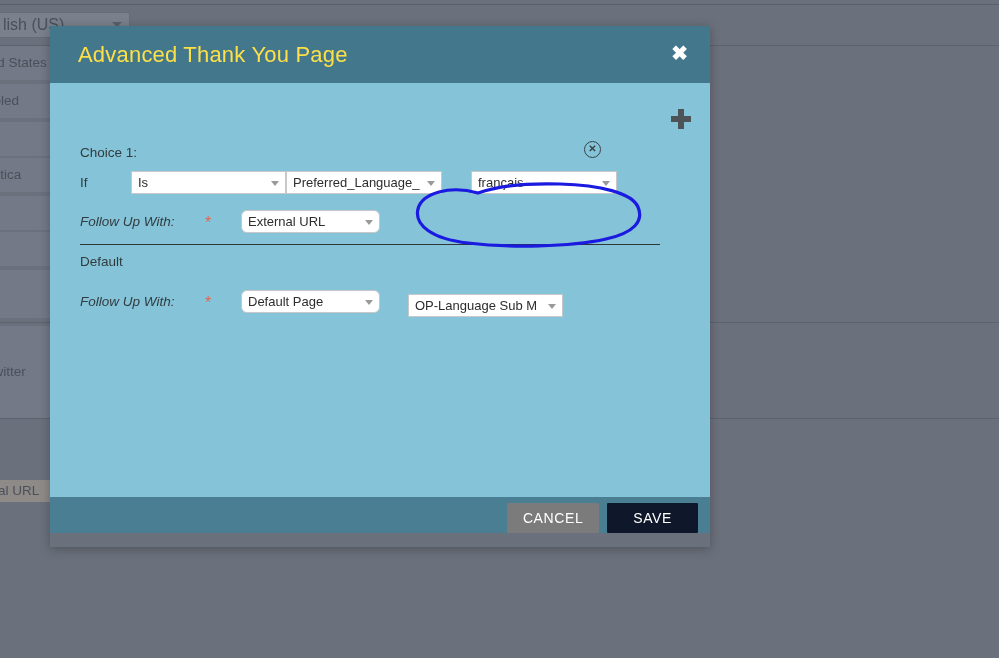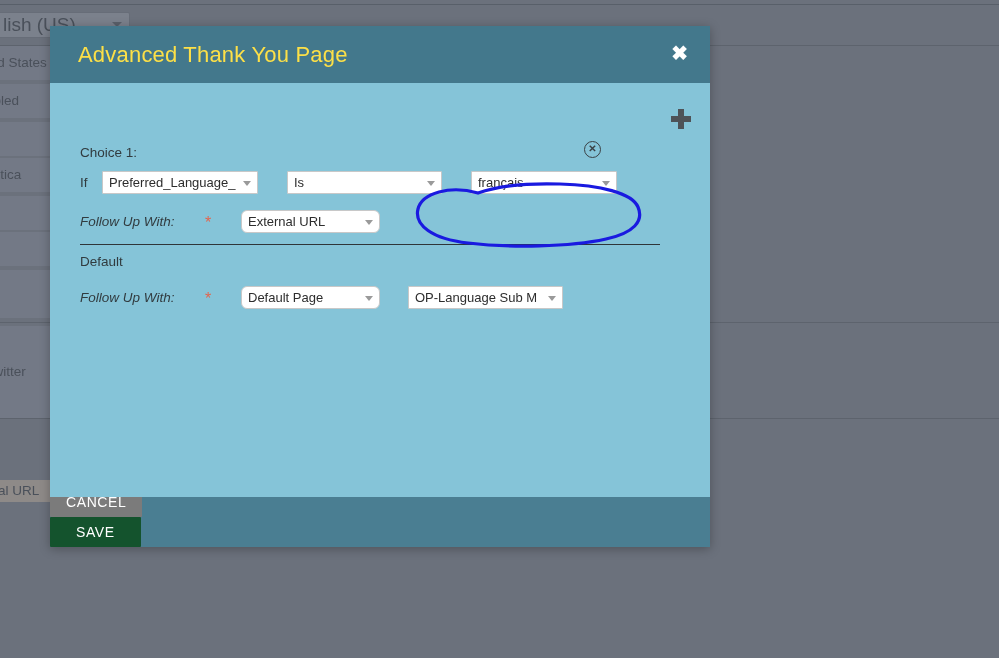--- a/index.html
+++ b/index.html
@@ -112,42 +112,41 @@
     line-height: 1;
     cursor: pointer;
     user-select: none;
   }
   #modal-body {
     height: 414px;
     background: #85c4d8;
     position: relative;
   }
   #modal-footer {
-    height: 50px;
+    height: 36px;
     background: #4a7e92;
     display: flex;
-    align-items: flex-start;
+    align-items: flex-end;
     justify-content: flex-end;
     padding-right: 12px;
     box-sizing: border-box;
-    flex-direction: column;
   }
 
   .btn {
     border: none;
     color: #ffffff;
     font-size: 14px;
     letter-spacing: 0.6px;
     padding: 7px 16px;
     cursor: pointer;
     font-family: "Liberation Sans", sans-serif;
     border-radius: 1px;
   }
   .btn-cancel { background: #7b7b7b; margin-right: 8px; }
-  .btn-save   { background: #14532d; padding-left: 26px; padding-right: 26px; }
+  .btn-save   { background: #0f172a; padding-left: 26px; padding-right: 26px; }
 
   
   #add-choice {
     position: absolute;
     right: 19px;
     top: 26px;
     width: 20px;
     height: 20px;
     cursor: pointer;
   }
@@ -231,21 +230,21 @@
     top: 9px;
     width: 0; height: 0;
     border-left: 4.5px solid transparent;
     border-right: 4.5px solid transparent;
     border-top: 5px solid #9a9a9a;
   }
   .w-field   { width: 156px; }
   .w-op      { width: 155px; margin-left: 29px; }
   .w-val     { width: 146px; margin-left: 29px; }
   .w-follow  { width: 139px; border-radius: 6px; }
-  .w-page    { width: 155px; margin-left: 28px; }
+  .w-page    { width: 155px; margin-left: 28px; margin-top: 8px; }
 
   .txtinput {
     background: #ffffff;
     border: 1px solid #c8c8c8;
     height: 23px;
     width: 151px;
     box-sizing: border-box;
     font-size: 13px;
     color: #2d2d2d;
     padding-left: 5px;
@@ -296,47 +295,47 @@
   <div class="bg-row" style="top:420px; height:60px;"></div>
   <div class="bg-row band-light" style="top:480px; height:22px;">
       <span class="txt">rnal URL</span>
     </div>
 
   <div class="hrule" style="top:45px;"></div>
   <div class="hrule" style="top:322px;"></div>
   <div class="hrule" style="top:418px;"></div>
 
   <div class="bg-select">
-    <span style="margin-left:72px;font-size:19px;color:#4a505a;">lish (US)</span>
+    <span style="margin-left:72px;font-size:16px;color:#4a505a;">lish (US)</span>
     <span class="caret"></span>
   </div>
 </div>
 
 <div id="modal">
 
   <div id="modal-header">
     <div id="modal-title">Advanced Thank You Page</div>
     <div id="modal-close">✖</div>
   </div>
 
   <div id="modal-body">
 
     <div id="add-choice"></div>
 
     <div class="choice-label">Choice 1:</div>
     <div id="remove-choice">✕</div>
 
     <div class="row row-if">
       <span class="lbl-if">If</span>
+      <div class="sel w-op">
+        <span>Is</span>
+        <span class="caret"></span>
+      </div>
       <div class="sel w-field">
         <span>Preferred_Language_</span>
-        <span class="caret"></span>
-      </div>
-      <div class="sel w-op">
-        <span>Is</span>
         <span class="caret"></span>
       </div>
       <div class="sel w-val">
         <span>français</span>
         <span class="caret"></span>
       </div>
     </div>
 
     <div class="row row-follow1">
       <span class="lbl-follow">Follow Up With:</span>

